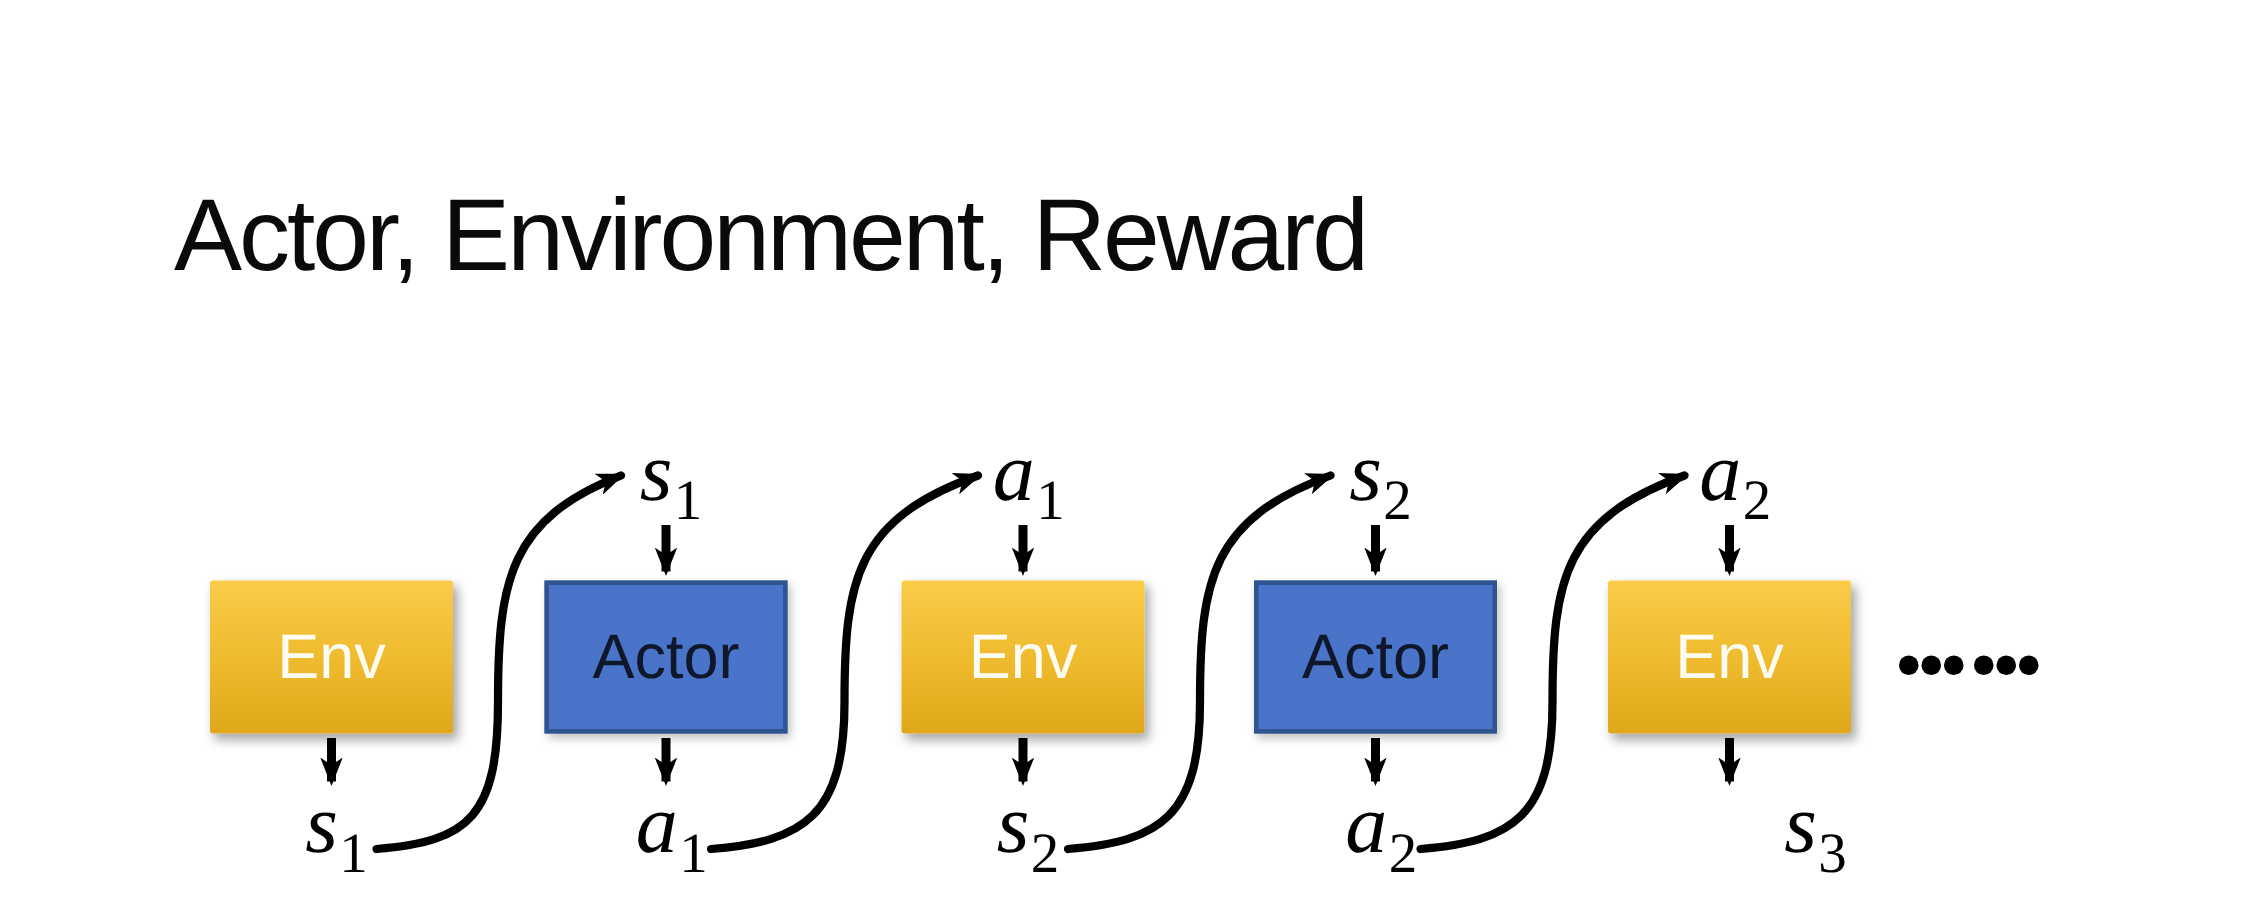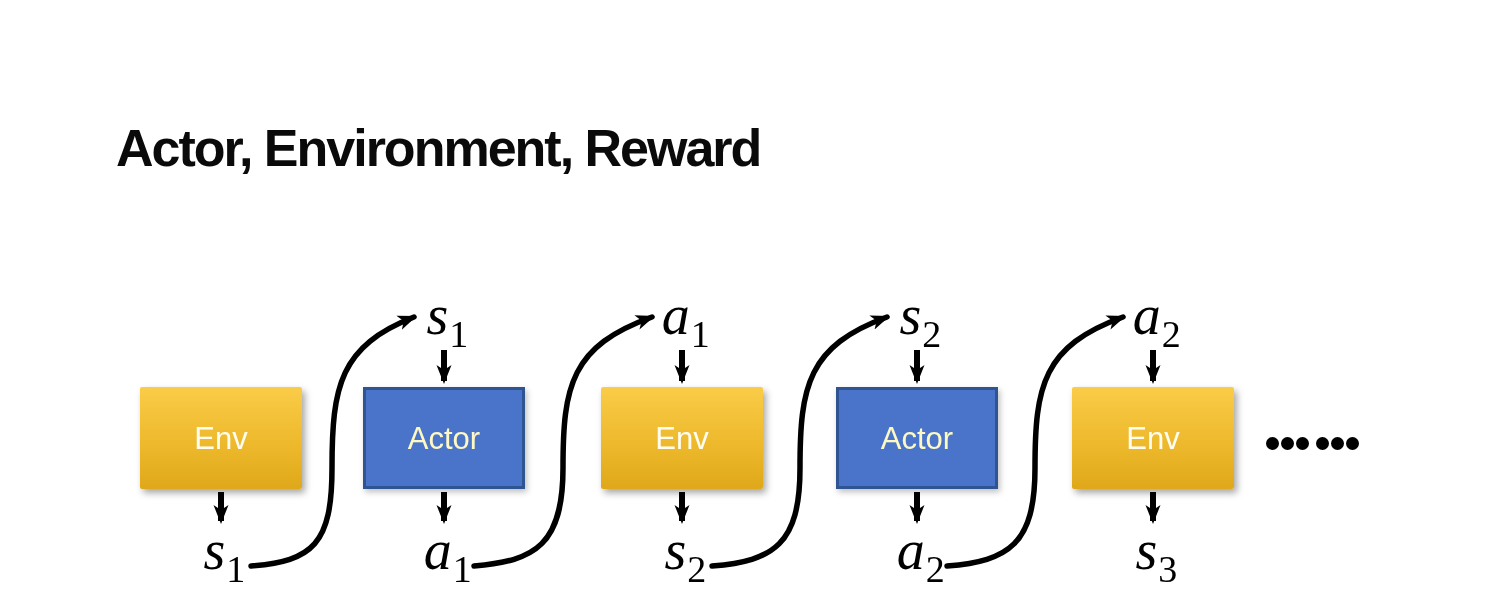--- a/index.html
+++ b/index.html
@@ -6,59 +6,59 @@
   body { width:1500px; height:608px; overflow:hidden; }
 
   .slide {
     position:relative; width:1500px; height:608px;
     background:var(--background, #ffffff);
     font-family:"Liberation Sans", "DejaVu Sans", sans-serif;
   }
 
   .title {
     position:absolute; left:116px; top:120px;
-    font-size:52px; font-weight:700; letter-spacing:-2px;
+    font-size:68px; font-weight:400; letter-spacing:-2px;
     color:var(--title_text, #0a0a0a); white-space:nowrap; line-height:1.1;
   }
 
   .box {
     position:absolute; top:387px; width:162px; height:102px;
     display:flex; align-items:center; justify-content:center;
-    font-size:31px; line-height:1; box-sizing:border-box;
+    font-size:42px; line-height:1; box-sizing:border-box;
   }
   .box.env {
     background:linear-gradient(180deg, var(--env_gradient_top,#FACC48) 0%, #EDB82B 58%, var(--env_gradient_bottom,#DFA81B) 100%);
     color:#FFFDF2;
     border-radius:2px;
     box-shadow:3px 4px 7px rgba(0,0,0,0.35);
   }
   .box.actor {
     background:var(--actor_fill,#4A74C9);
     border:3px solid var(--actor_border,#2F5492);
-    color:#fef9c3;
+    color:#0f172a;
     box-shadow:2px 3px 6px rgba(0,0,0,0.25);
   }
   .b1{left:140px} .b2{left:363px} .b3{left:601px} .b4{left:836px} .b5{left:1072px}
 
   .mlabel {
     position:absolute;
     font-family:"Liberation Serif", "DejaVu Serif", serif;
     font-style:italic; font-size:56px; line-height:1;
     color:var(--arrow,#000); white-space:nowrap;
     transform:translateX(-42%);
     text-align:center;
   }
   .mlabel .sub {
     font-style:normal; font-size:38px;
     display:inline-block; position:relative; top:13px; margin-left:1px;
   }
   .mlabel.top { top:287px; }
   .mlabel.bottom { top:522px; }
   .t1{left:444px} .t2{left:682px} .t3{left:917px} .t4{left:1153px}
-  .u1{left:221px} .u2{left:444px} .u3{left:682px} .u4{left:917px} .u5{left:1153px}
+  .u1{left:221px} .u2{left:444px} .u3{left:682px} .u4{left:917px} .u5{left:1207px}
 
   svg.overlay { position:absolute; left:0; top:0; }
   svg.overlay .shaft { stroke:var(--arrow,#000); fill:none; }
   svg.overlay .head  { fill:var(--arrow,#000); }
   .straight { stroke-width:6px; }
   .curve { stroke-width:5.5px; stroke-linecap:round; }
 
   .ellipsis {
     position:absolute; left:1266px; top:437px;
     display:flex; align-items:center;

